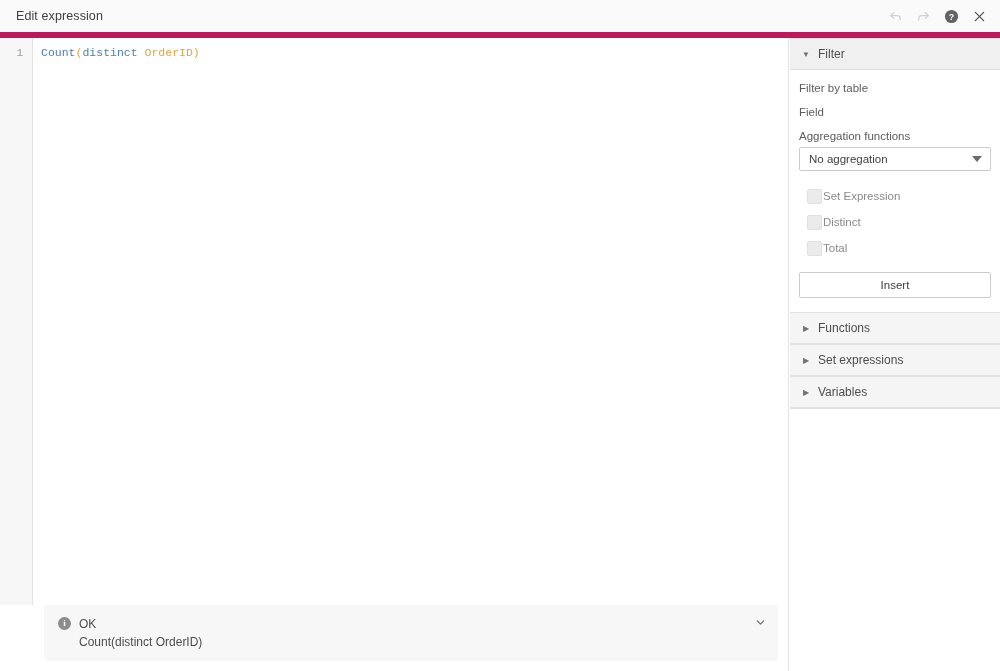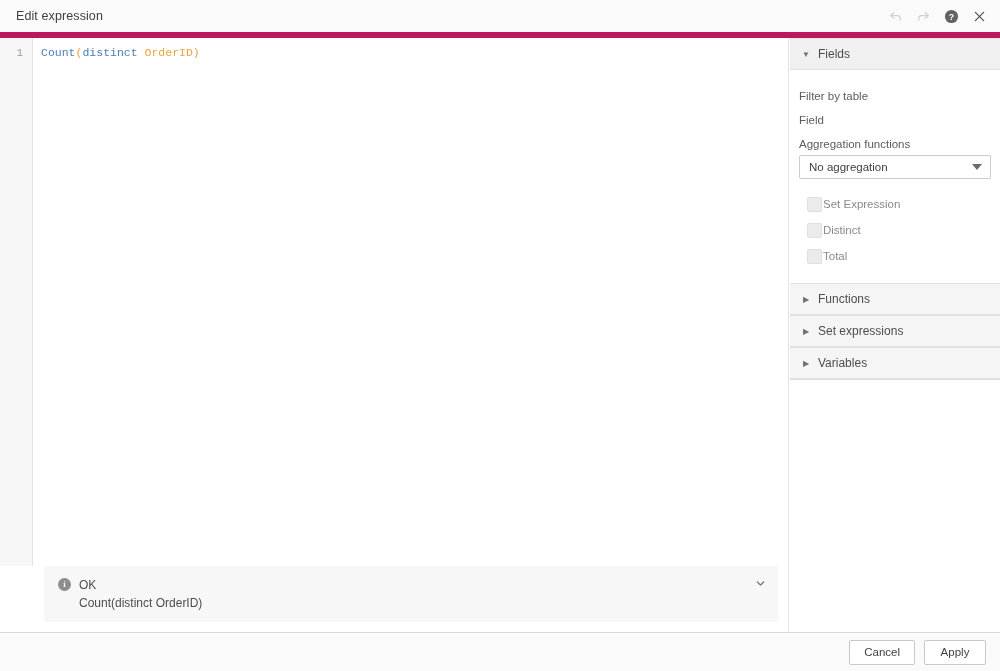--- a/index.html
+++ b/index.html
@@ -217,21 +217,21 @@
   }
   .accordion-body {
     padding: 12px 9px 14px 9px;
     box-sizing: border-box;
     background: #ffffff;
   }
   .field-label {
     font-size: 11.5px;
     color: #5c5c5c;
     margin-bottom: 5px;
-    margin-top: 8px;
+    margin-top: 0;
   }
   .field-group { margin-bottom: 12px; }
   .field-group:last-of-type { margin-bottom: 10px; }
 
   .select-box {
     position: relative;
     height: 24px;
     border: 1px solid #cccccc;
     border-radius: 2px;
     background: #ffffff;
@@ -400,21 +400,21 @@
             </span>
           </div>
         </div>
       </div>
     </div>
 
     <div class="side-panel">
 
       <div class="accordion-header">
         <span class="arrow">▼</span>
-        <span>Fields</span>
+        <span>Filter</span>
       </div>
 
       <div class="accordion-body">
 
         <div class="field-group">
           <div class="field-label">Filter by table</div>
         </div>
 
         <div class="field-group">
           <div class="field-label">Field</div>
@@ -436,20 +436,21 @@
         <div class="check-row">
           <span class="checkbox"></span>
           <span class="check-label">Distinct</span>
         </div>
 
         <div class="check-row">
           <span class="checkbox"></span>
           <span class="check-label">Total</span>
         </div>
 
+        <button class="insert-btn">Insert</button>
       </div>
 
       <div class="accordion-header collapsed">
         <span class="arrow">▶</span>
         <span>Functions</span>
       </div>
 
       <div class="accordion-header collapsed">
         <span class="arrow">▶</span>
         <span>Set expressions</span>
@@ -458,18 +459,14 @@
       <div class="accordion-header collapsed">
         <span class="arrow">▶</span>
         <span>Variables</span>
       </div>
 
       <div class="panel-filler"></div>
     </div>
 
   </div>
 
-  <div class="footer">
-    <button class="footer-btn">Cancel</button>
-    <button class="footer-btn">Apply</button>
-  </div>
 
 </div>
 
 </body></html>

